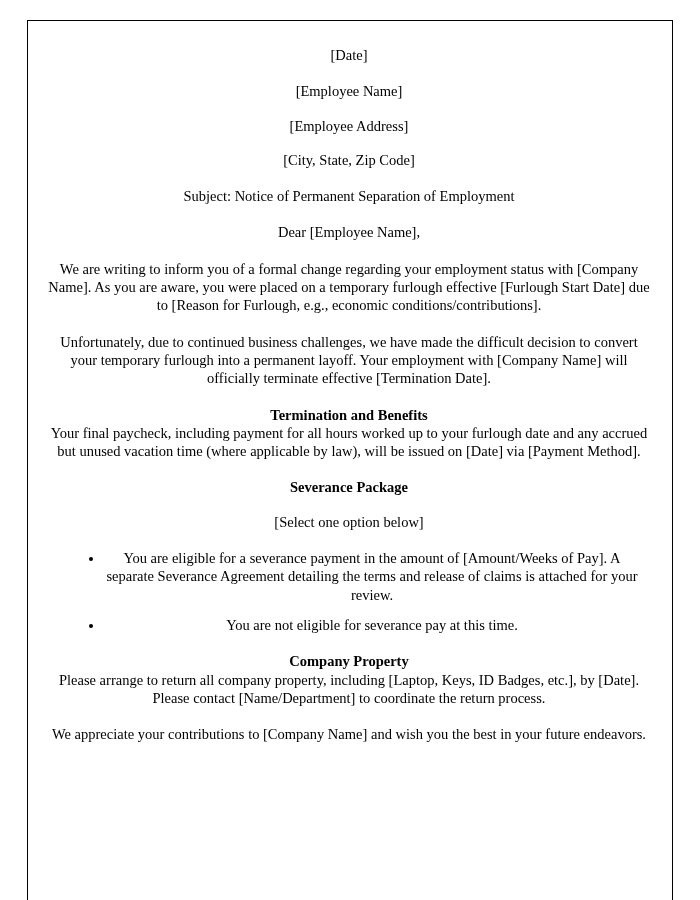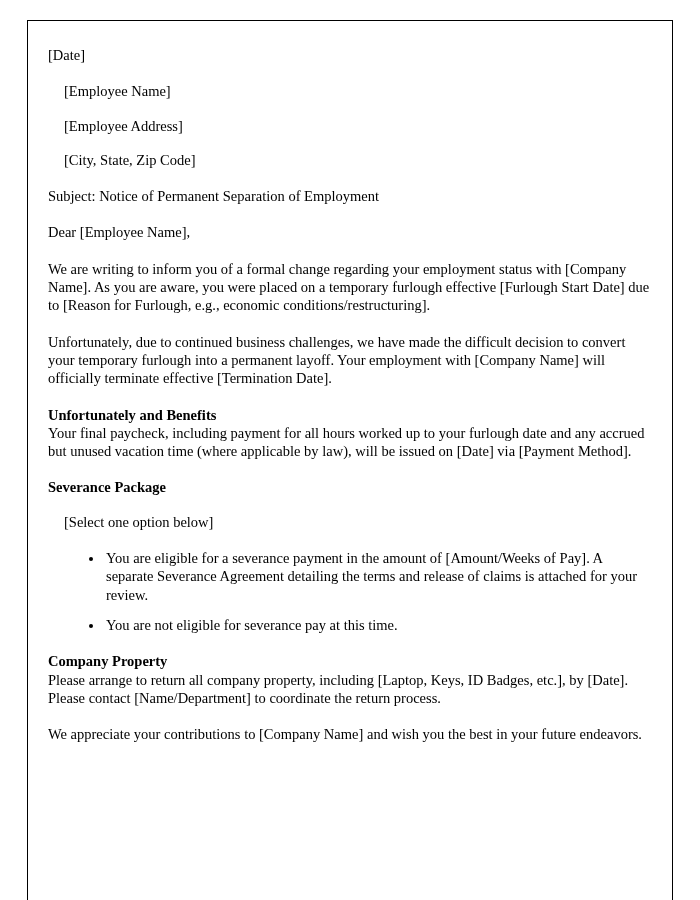--- a/index.html
+++ b/index.html
@@ -15,20 +15,21 @@
   .page {
     box-sizing: border-box;
     width: 646px;
     height: 880px;
     margin: 20px 0 0 27px;
     border: 1px solid #000000;
     border-bottom: none;
     padding: 25px 22px 30px 20px;
     font-size: 14.5px;
     line-height: 18.3px;
+    text-align: center;
   }
   .block { margin: 0 0 18px 0; }
   .line { margin: 16px; }
   .subject { font-weight: normal; }
   .heading { font-weight: bold; margin: 0; }
   .section-body { margin: 0 0 18px 0; }
   ul.options {
     margin: 18px 0 18px 0;
     padding-left: 44px;
   }
@@ -45,26 +46,26 @@
   <div class="block">
     <p class="line">[Employee Name]</p>
     <p class="line">[Employee Address]</p>
     <p class="line">[City, State, Zip Code]</p>
   </div>
 
   <p class="block subject">Subject: Notice of Permanent Separation of Employment</p>
 
   <p class="block">Dear [Employee Name],</p>
 
-  <p class="block">We are writing to inform you of a formal change regarding your employment status with [Company Name]. As you are aware, you were placed on a temporary furlough effective [Furlough Start Date] due to [Reason for Furlough, e.g., economic conditions/restructuring].</p>
+  <p class="block">We are writing to inform you of a formal change regarding your employment status with [Company Name]. As you are aware, you were placed on a temporary furlough effective [Furlough Start Date] due to [Reason for Furlough, e.g., economic conditions/contributions].</p>
 
   <p class="block">Unfortunately, due to continued business challenges, we have made the difficult decision to convert your temporary furlough into a permanent layoff. Your employment with [Company Name] will officially terminate effective [Termination Date].</p>
 
   <div>
-    <p class="heading">Unfortunately and Benefits</p>
+    <p class="heading">Termination and Benefits</p>
     <p class="section-body">Your final paycheck, including payment for all hours worked up to your furlough date and any accrued but unused vacation time (where applicable by law), will be issued on [Date] via [Payment Method].</p>
   </div>
 
   <div>
     <p class="heading">Severance Package</p>
     <p class="line">[Select one option below]</p>
     <ul class="options">
       <li>You are eligible for a severance payment in the amount of [Amount/Weeks of Pay]. A separate Severance Agreement detailing the terms and release of claims is attached for your review.</li>
       <li>You are not eligible for severance pay at this time.</li>
     </ul>

